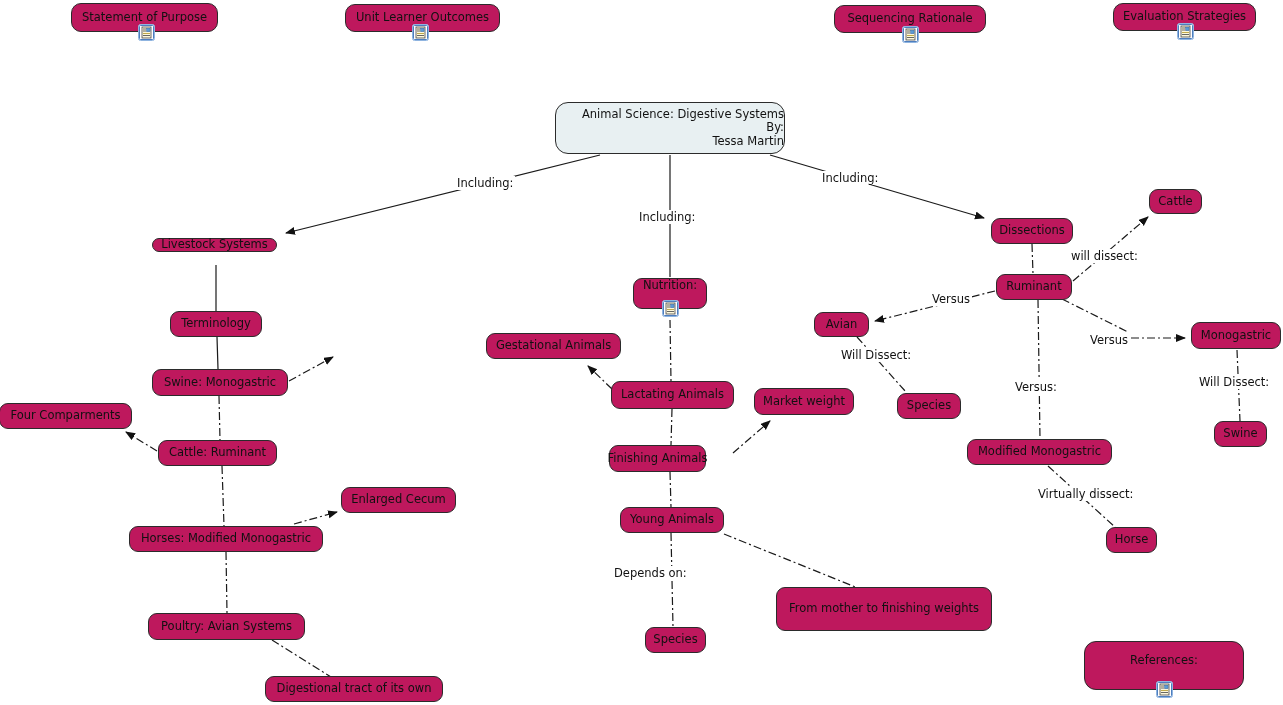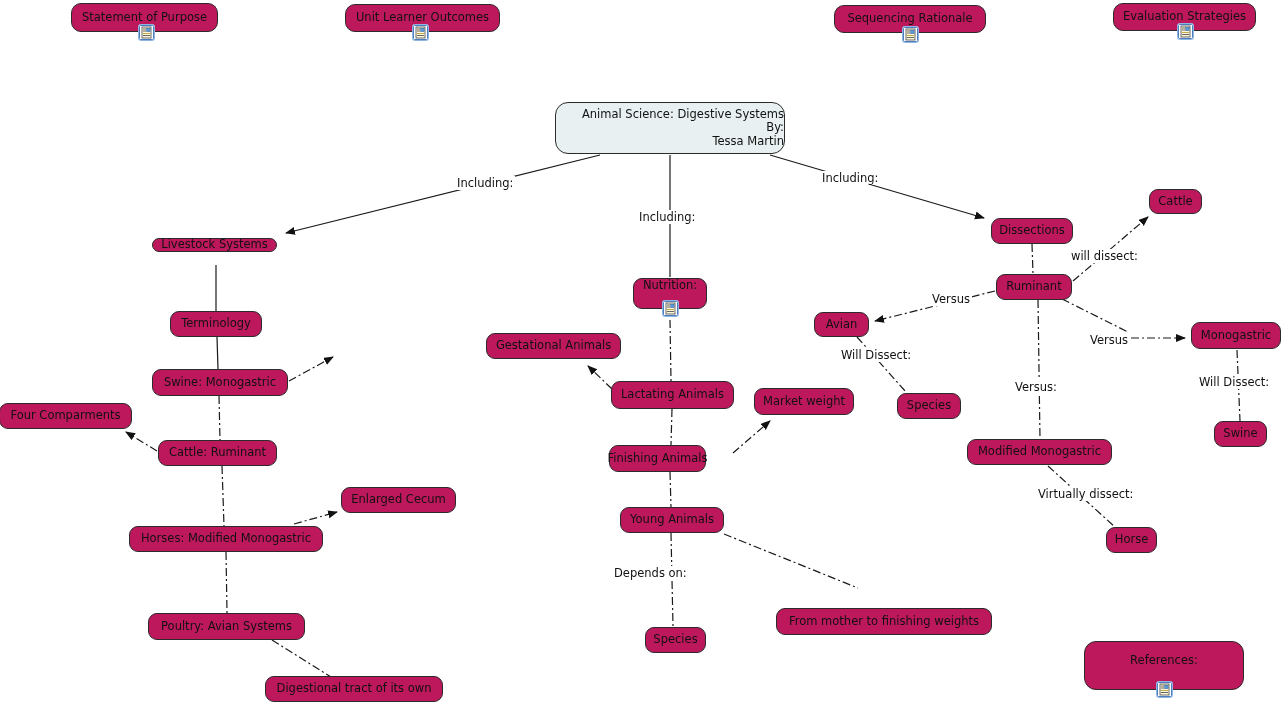--- a/index.html
+++ b/index.html
@@ -104,21 +104,21 @@
   <div class="node" style="left:148px;top:613px;width:157px;height:27px;">Poultry: Avian Systems</div>
   <div class="node" style="left:265px;top:676px;width:178px;height:26px;">Digestional tract of its own</div>
 
   <div class="node icon-pad" style="left:633px;top:278px;width:74px;height:31px;">Nutrition:</div>
   <div class="node" style="left:486px;top:333px;width:135px;height:26px;">Gestational Animals</div>
   <div class="node" style="left:611px;top:381px;width:123px;height:28px;">Lactating Animals</div>
   <div class="node" style="left:754px;top:388px;width:100px;height:27px;">Market weight</div>
   <div class="node" style="left:609px;top:445px;width:97px;height:27px;">Finishing Animals</div>
   <div class="node" style="left:620px;top:507px;width:104px;height:26px;">Young Animals</div>
   <div class="node" style="left:645px;top:627px;width:61px;height:26px;">Species</div>
-  <div class="node" style="left:776px;top:587px;width:216px;height:27px;margin-top:21px;">From mother to finishing weights</div>
+  <div class="node" style="left:776px;top:587px;width:216px;height:44px;">From mother to finishing weights</div>
 
   <div class="node" style="left:991px;top:218px;width:82px;height:26px;">Dissections</div>
   <div class="node" style="left:1149px;top:189px;width:53px;height:25px;">Cattle</div>
   <div class="node" style="left:996px;top:274px;width:76px;height:26px;">Ruminant</div>
   <div class="node" style="left:814px;top:312px;width:55px;height:25px;">Avian</div>
   <div class="node" style="left:897px;top:393px;width:64px;height:26px;">Species</div>
   <div class="node" style="left:1191px;top:322px;width:90px;height:27px;">Monogastric</div>
   <div class="node" style="left:1214px;top:421px;width:53px;height:26px;">Swine</div>
   <div class="node" style="left:967px;top:439px;width:145px;height:26px;">Modified Monogastric</div>
   <div class="node" style="left:1106px;top:527px;width:51px;height:26px;">Horse</div>

